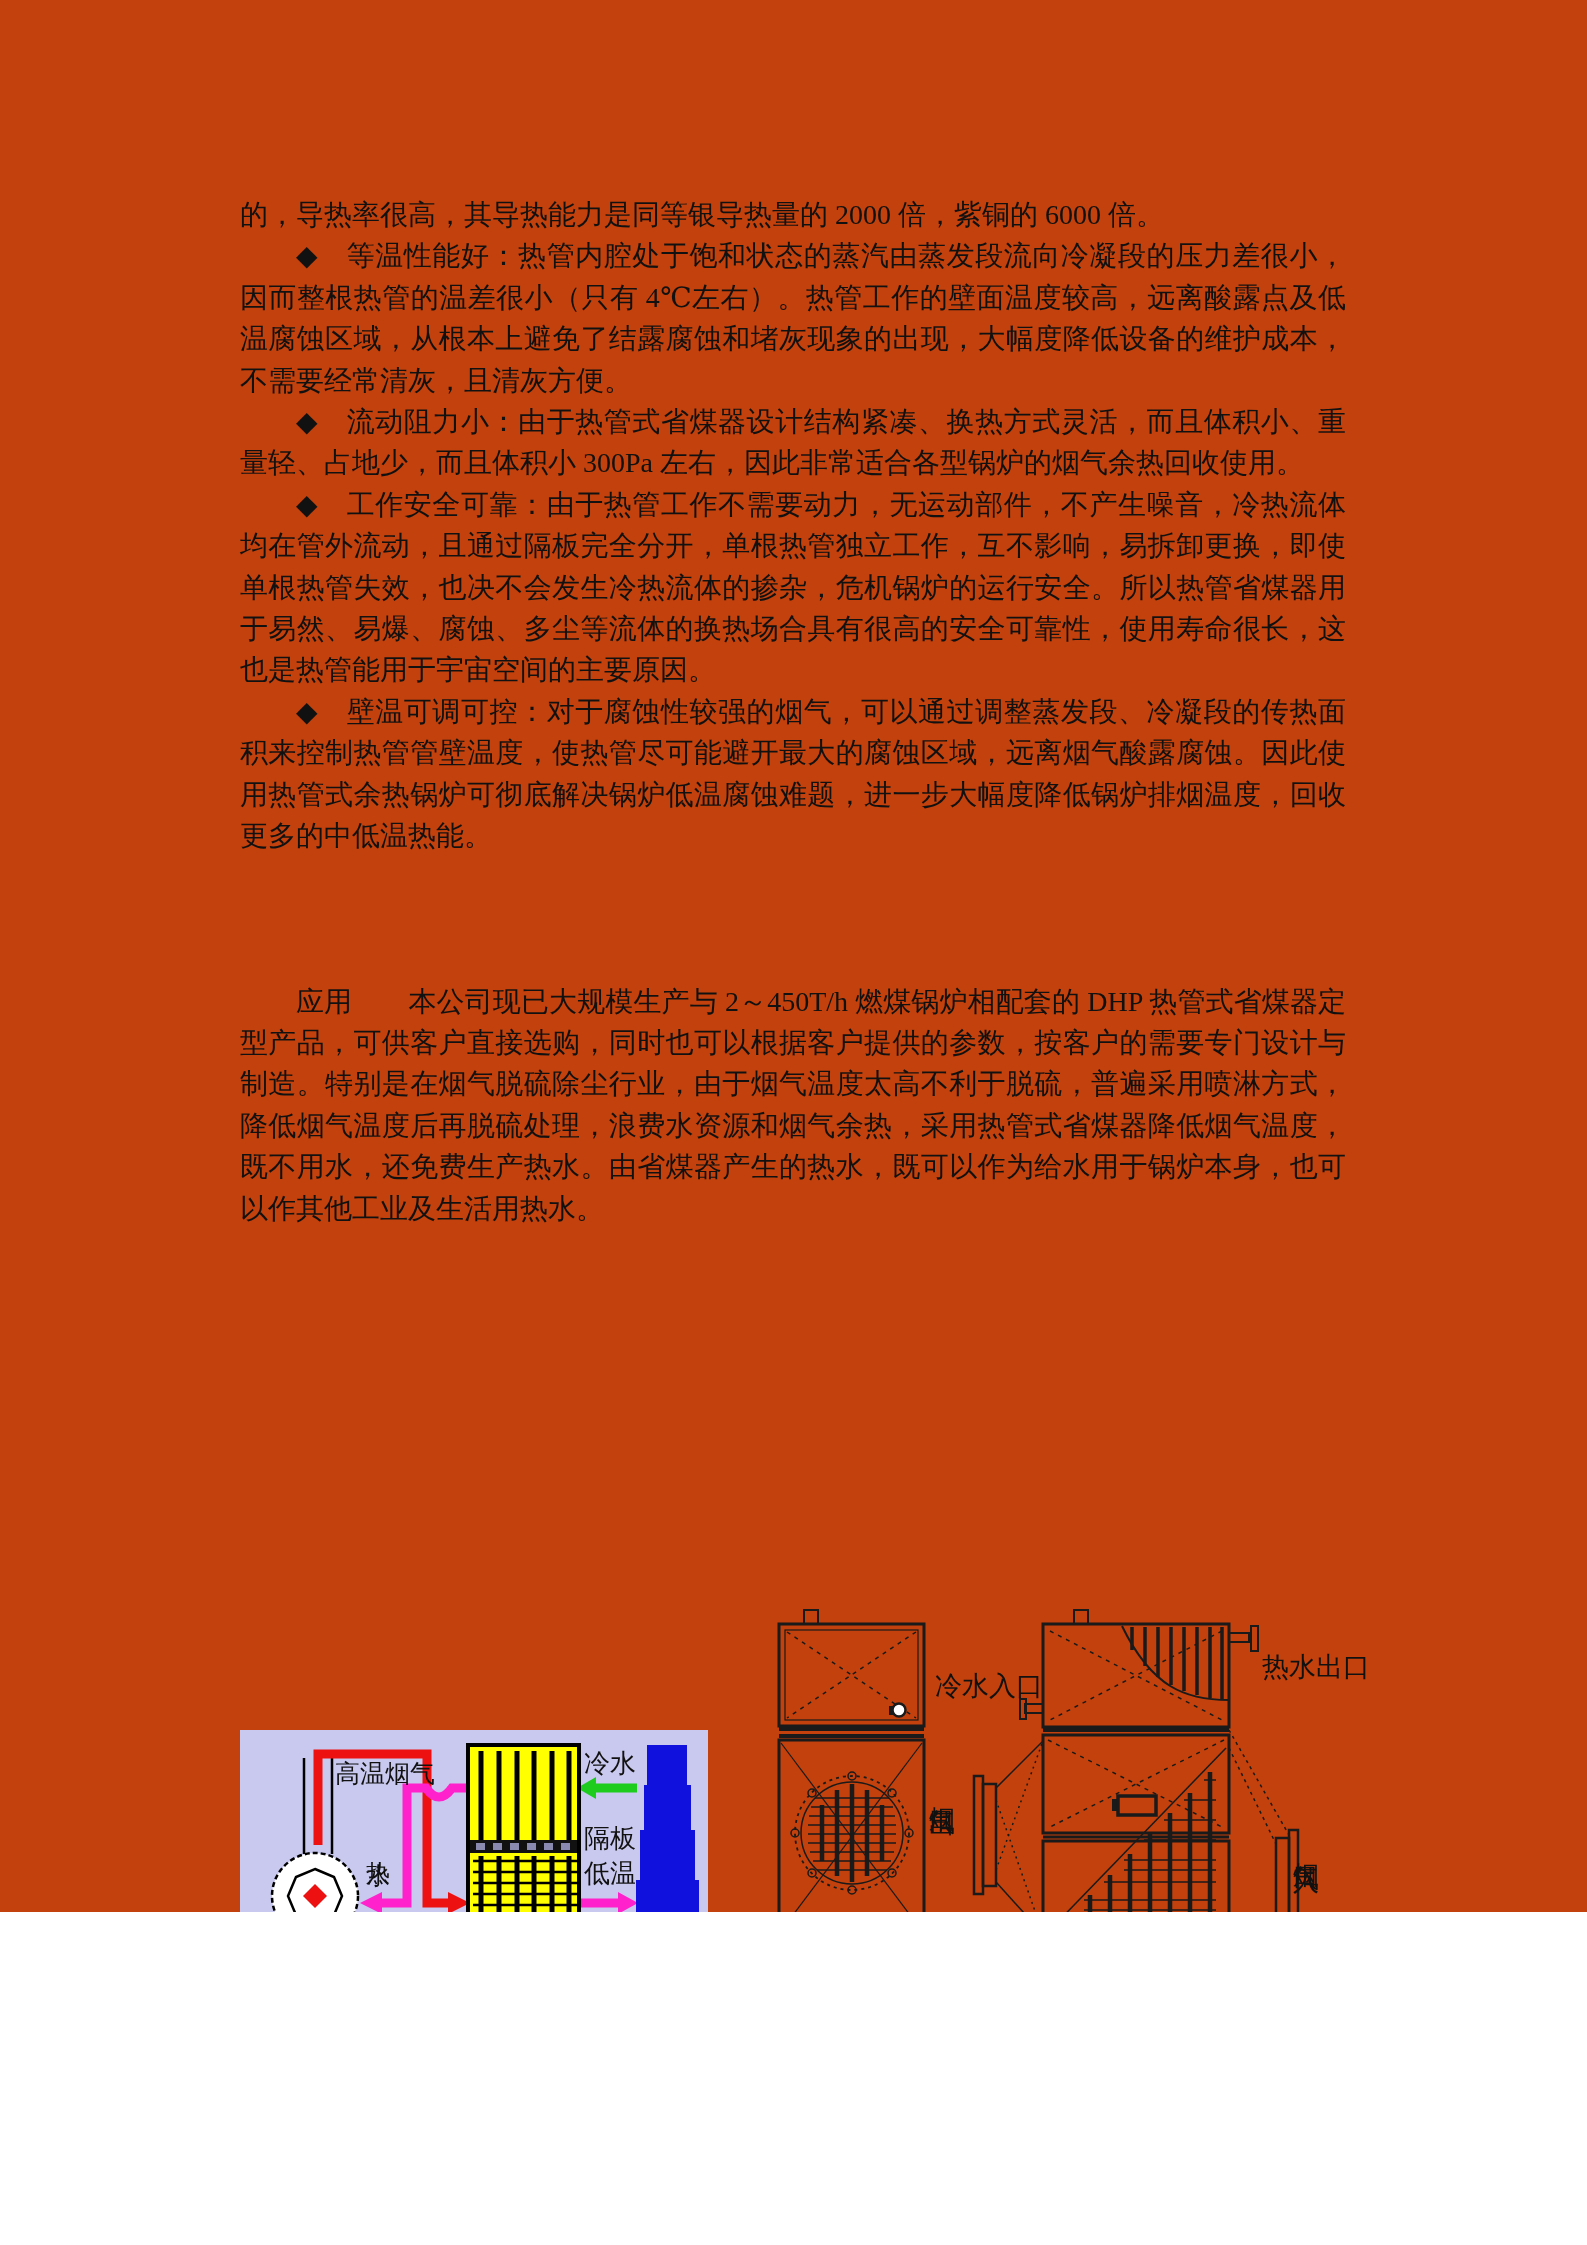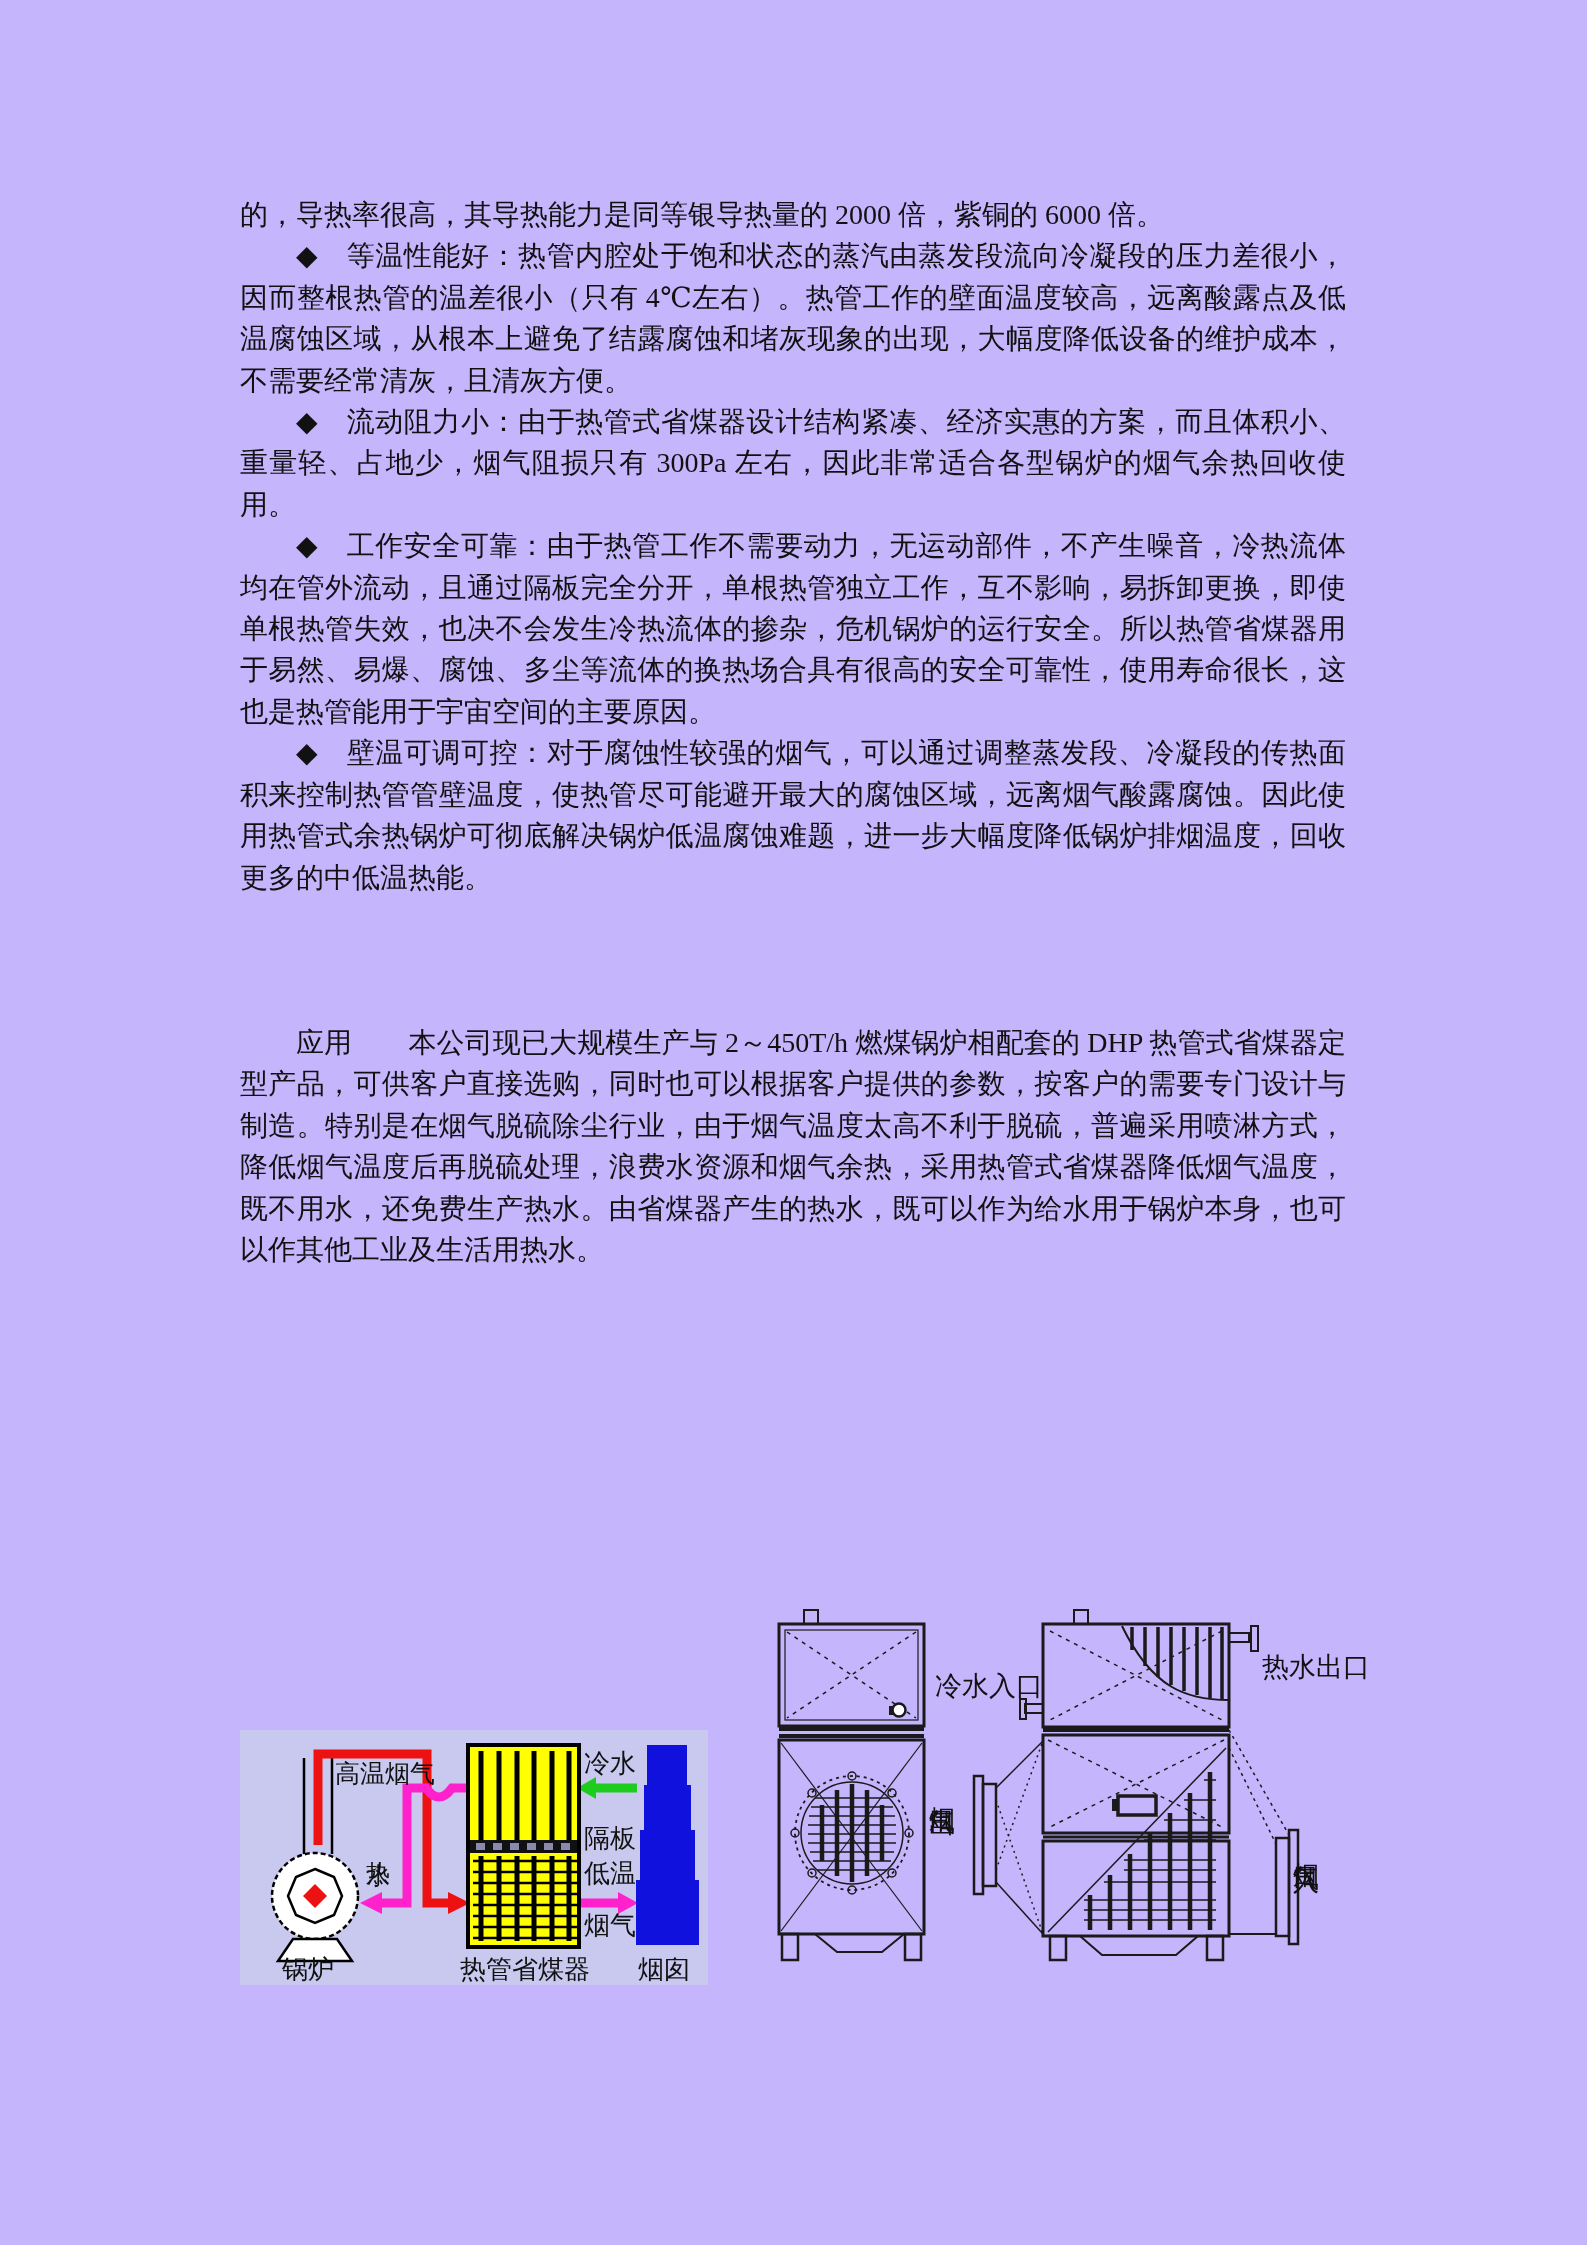--- a/index.html
+++ b/index.html
@@ -1,21 +1,21 @@
 <!DOCTYPE html>
 <html><head>
 <meta charset="utf-8">
 <style>
   html,body{margin:0;padding:0;}
   body{background:#ffffff;}
   .page{
     position:relative;
     width:1587px;
-    height:2245px;
-    background:#c4b5fd;
+    height:1912px;
+    background:#c2410c;
     overflow:hidden;
     font-family:"Liberation Serif","DejaVu Serif",serif;
     color:#111;
   }
   .text-body{
     position:absolute;
     left:240px;
     top:194px;
     width:1106px;
     font-size:28px;
@@ -33,21 +33,21 @@
   .vtext{writing-mode:vertical-rl;text-orientation:upright;letter-spacing:2px;}
 </style>
 </head>
 <body>
 
 <div class="page">
 
   <div class="text-body">
     <p class="para no-indent">的，导热率很高，其导热能力是同等银导热量的 2000 倍，紫铜的 6000 倍。</p>
     <p class="para">◆　等温性能好：热管内腔处于饱和状态的蒸汽由蒸发段流向冷凝段的压力差很小，因而整根热管的温差很小（只有 4℃左右）。热管工作的壁面温度较高，远离酸露点及低温腐蚀区域，从根本上避免了结露腐蚀和堵灰现象的出现，大幅度降低设备的维护成本，不需要经常清灰，且清灰方便。</p>
-    <p class="para">◆　流动阻力小：由于热管式省煤器设计结构紧凑、经济实惠的方案，而且体积小、重量轻、占地少，烟气阻损只有 300Pa 左右，因此非常适合各型锅炉的烟气余热回收使用。</p>
+    <p class="para">◆　流动阻力小：由于热管式省煤器设计结构紧凑、换热方式灵活，而且体积小、重量轻、占地少，而且体积小 300Pa 左右，因此非常适合各型锅炉的烟气余热回收使用。</p>
     <p class="para">◆　工作安全可靠：由于热管工作不需要动力，无运动部件，不产生噪音，冷热流体均在管外流动，且通过隔板完全分开，单根热管独立工作，互不影响，易拆卸更换，即使单根热管失效，也决不会发生冷热流体的掺杂，危机锅炉的运行安全。所以热管省煤器用于易然、易爆、腐蚀、多尘等流体的换热场合具有很高的安全可靠性，使用寿命很长，这也是热管能用于宇宙空间的主要原因。</p>
     <p class="para">◆　壁温可调可控：对于腐蚀性较强的烟气，可以通过调整蒸发段、冷凝段的传热面积来控制热管管壁温度，使热管尽可能避开最大的腐蚀区域，远离烟气酸露腐蚀。因此使用热管式余热锅炉可彻底解决锅炉低温腐蚀难题，进一步大幅度降低锅炉排烟温度，回收更多的中低温热能。</p>
     <div class="gap"></div>
     <p class="para">应用　　本公司现已大规模生产与 2～450T/h 燃煤锅炉相配套的 DHP 热管式省煤器定型产品，可供客户直接选购，同时也可以根据客户提供的参数，按客户的需要专门设计与制造。特别是在烟气脱硫除尘行业，由于烟气温度太高不利于脱硫，普遍采用喷淋方式，降低烟气温度后再脱硫处理，浪费水资源和烟气余热，采用热管式省煤器降低烟气温度，既不用水，还免费生产热水。由省煤器产生的热水，既可以作为给水用于锅炉本身，也可以作其他工业及生活用热水。</p>
   </div>
 
   <svg class="fig fig-left" width="468" height="255" viewBox="0 0 468 255">
     <rect x="0" y="0" width="468" height="255" fill="#c9c9ef"></rect>
 
     <g stroke="#000" fill="none" stroke-width="2.5">

